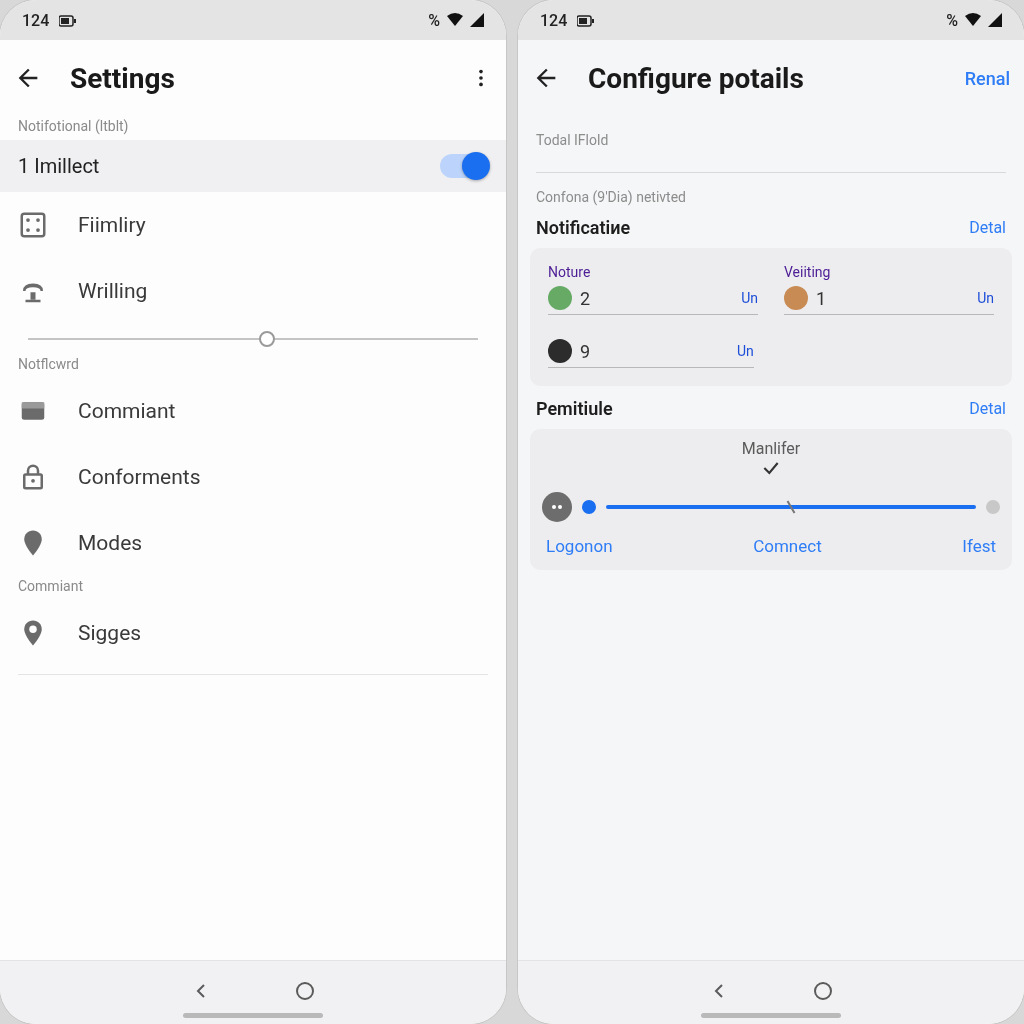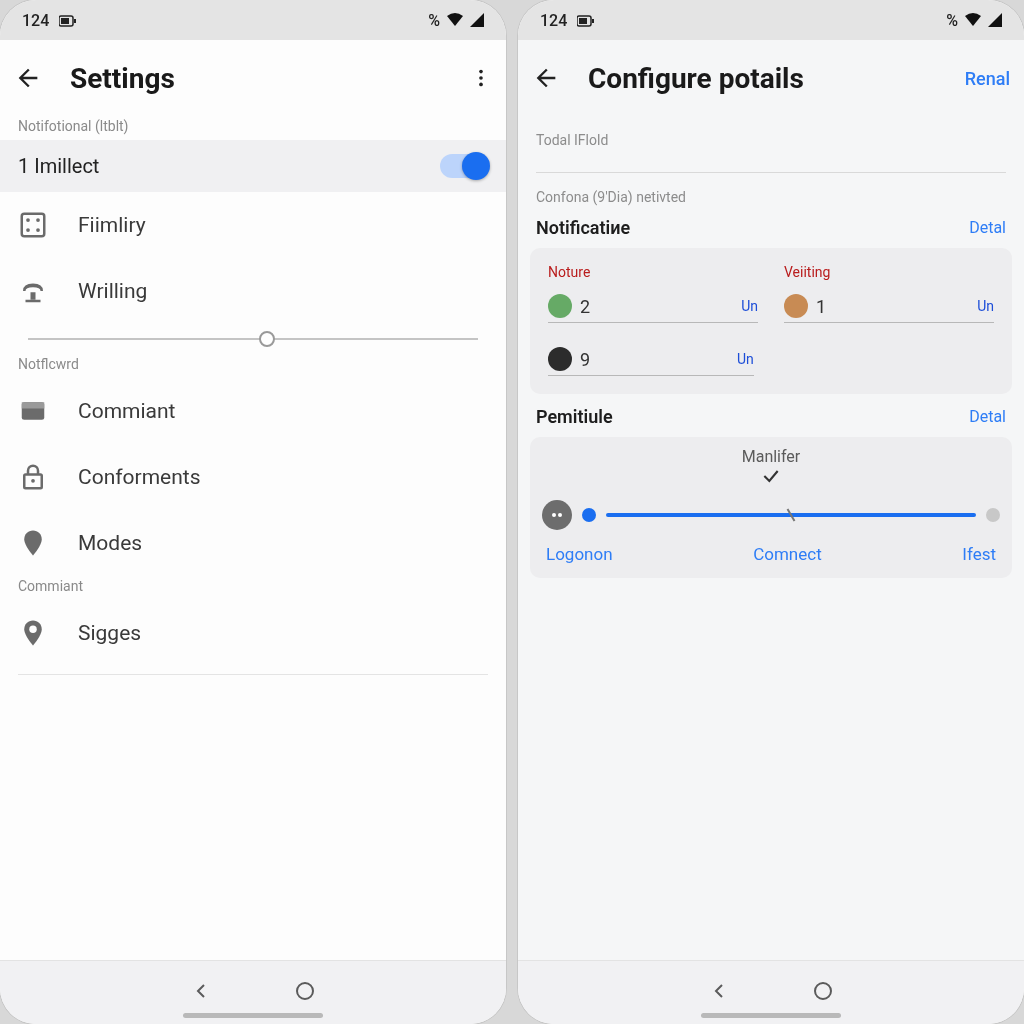--- a/index.html
+++ b/index.html
@@ -138,21 +138,21 @@
   .section-head .link {
     font-size: 16px; color:#2e7df6;
   }
   .card {
     background:#ededef; border-radius:10px; margin: 4px 12px; padding:10px 10px 12px;
   }
   .card-row { display:flex; gap:10px; }
   .stat {
     flex:1; background:#ededef; border-radius:8px; padding:6px 8px;
   }
-  .stat .lbl { font-size:14px; color:#b91c1c; margin-bottom:12px;}
+  .stat .lbl { font-size:14px; color:#4c1d95; margin-bottom:4px;}
   .stat .valrow {
     display:flex; align-items:center; gap:8px;
     border-bottom:1px solid #b8b8b8; padding:2px 0 4px;
   }
   .stat .valrow .num { font-size:18px; color:#333; flex:1;}
   .stat .valrow .unit { font-size:14px; color:#1d4ed8;}
   .avatar {
     width:24px; height:24px; border-radius:50%; background:#6a6;
     display:inline-block;
   }

